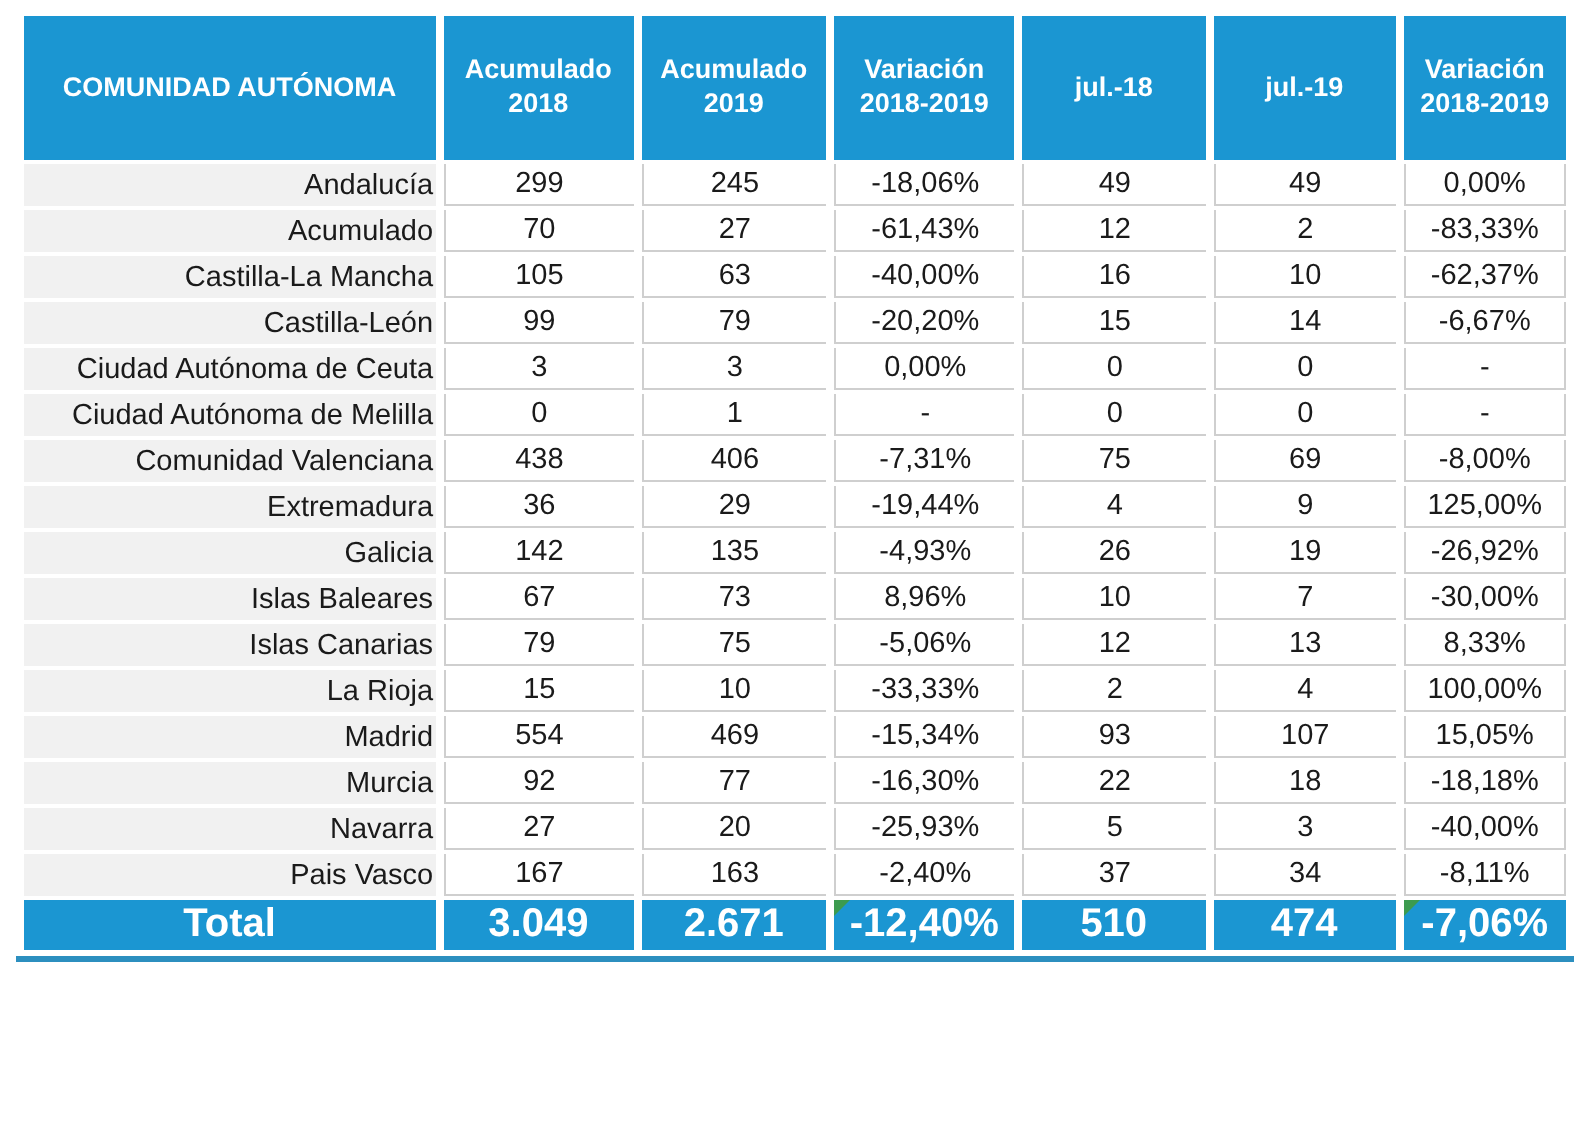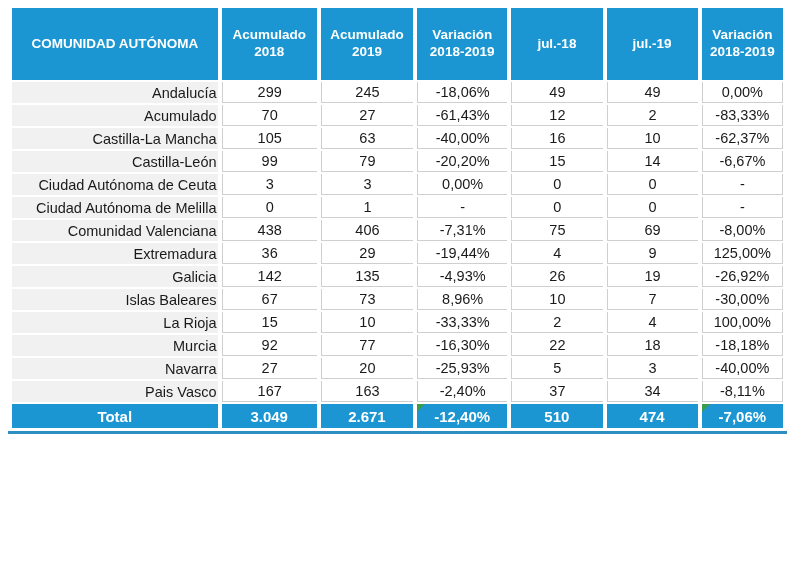--- a/index.html
+++ b/index.html
@@ -56,21 +56,21 @@
     text-align: center;
     border-left: 1px solid var(--grid-line, #cfcfcf);
     border-bottom: 1px solid var(--grid-line, #cfcfcf);
   }
   tbody td.num.last {
     border-right: 1px solid var(--grid-line, #cfcfcf);
   }
   tfoot td {
     background: var(--total-bg, #1b96d2);
     color: var(--header-text, #ffffff);
-    font-size: 15px;
+    font-size: 20px;
     font-weight: bold;
     text-align: center;
     vertical-align: middle;
     height: 24px;
     position: relative;
     white-space: nowrap;
   }
   .flag-triangle {
     position: absolute;
     top: 0;
@@ -196,27 +196,45 @@
         <tr>
           <td class="name">Islas Baleares</td>
           <td class="num">67</td>
           <td class="num">73</td>
           <td class="num">8,96%</td>
           <td class="num">10</td>
           <td class="num">7</td>
           <td class="num last">-30,00%</td>
         </tr>
         <tr>
+          <td class="name">Islas Canarias</td>
+          <td class="num">79</td>
+          <td class="num">75</td>
+          <td class="num">-5,06%</td>
+          <td class="num">12</td>
+          <td class="num">13</td>
+          <td class="num last">8,33%</td>
+        </tr>
+        <tr>
           <td class="name">La Rioja</td>
           <td class="num">15</td>
           <td class="num">10</td>
           <td class="num">-33,33%</td>
           <td class="num">2</td>
           <td class="num">4</td>
           <td class="num last">100,00%</td>
+        </tr>
+        <tr>
+          <td class="name">Madrid</td>
+          <td class="num">554</td>
+          <td class="num">469</td>
+          <td class="num">-15,34%</td>
+          <td class="num">93</td>
+          <td class="num">107</td>
+          <td class="num last">15,05%</td>
         </tr>
         <tr>
           <td class="name">Murcia</td>
           <td class="num">92</td>
           <td class="num">77</td>
           <td class="num">-16,30%</td>
           <td class="num">22</td>
           <td class="num">18</td>
           <td class="num last">-18,18%</td>
         </tr>

